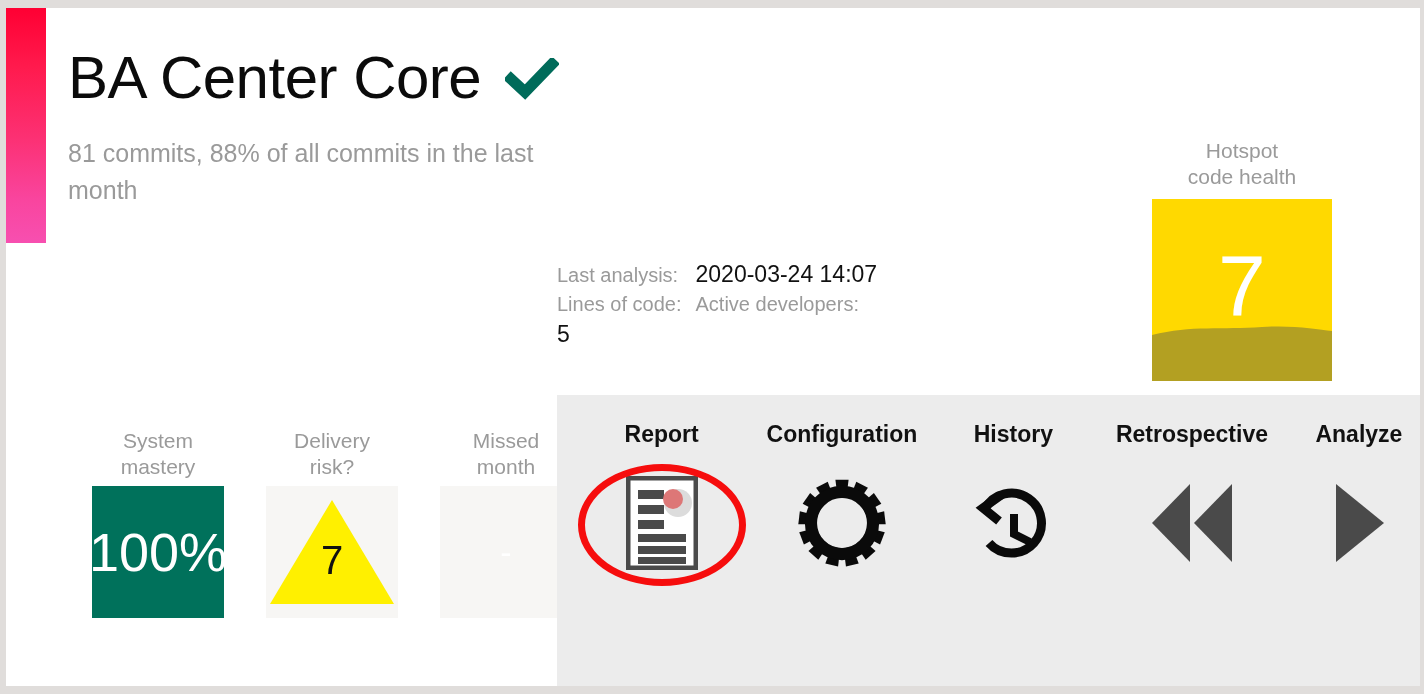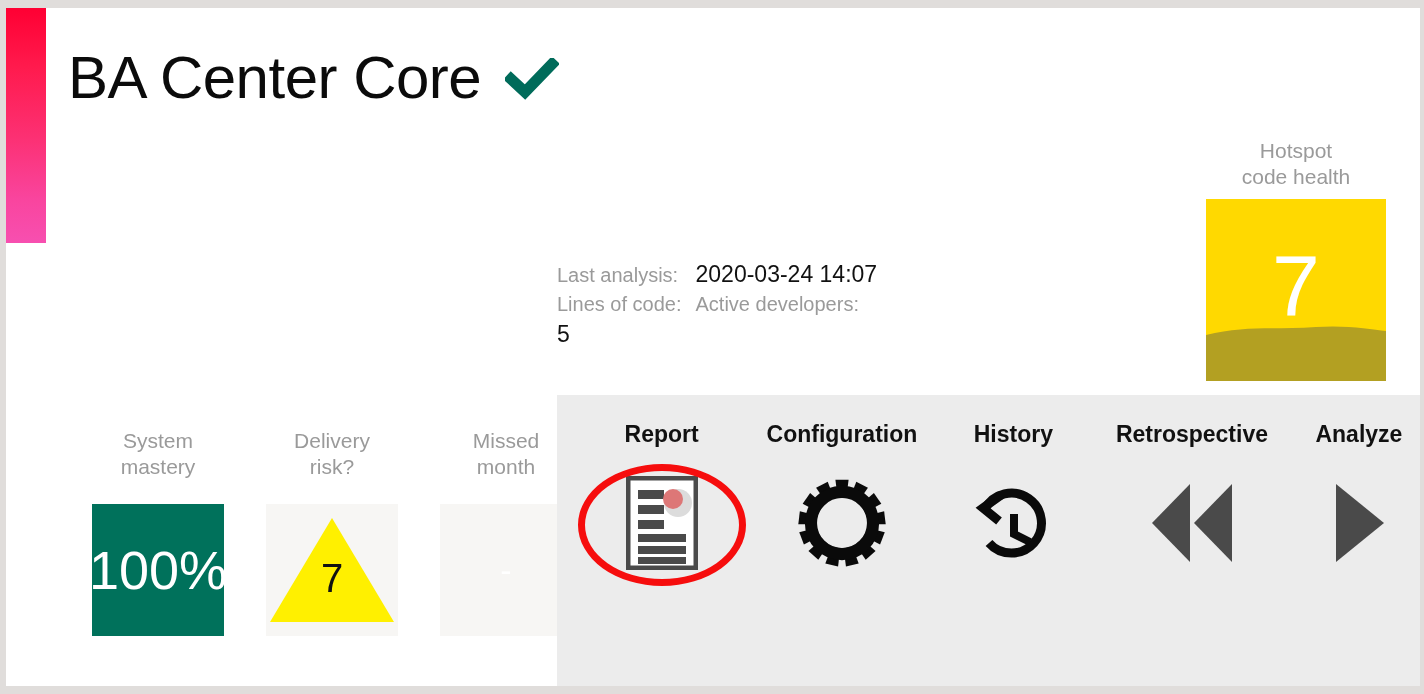--- a/index.html
+++ b/index.html
@@ -86,21 +86,21 @@
   }
   .stat-value {
     font-size: 23px;
     color: #111111;
     white-space: nowrap;
   }
 
   
   .hotspot {
     position: absolute;
-    left: 1200px;
+    left: 1146px;
     top: 130px;
     width: 180px;
     text-align: center;
   }
   .hotspot-caption {
     font-size: 21px;
     line-height: 1.25;
     color: #9a9a9a;
   }
   .hotspot-box {
@@ -144,21 +144,21 @@
     padding-left: 24px;
   }
   .metric-label {
     font-size: 21px;
     line-height: 1.25;
     color: #9a9a9a;
     height: 54px;
   }
   .metric-box {
     position: relative;
-    margin-top: 22px;
+    margin-top: 4px;
     width: 132px;
     height: 132px;
     overflow: hidden;
   }
   .metric-box.teal   { background: #00715b; }
   .metric-box.plain  { background: #f7f6f4; }
 
   .metric-value-big {
     position: absolute;
     left: 50%;
@@ -249,20 +249,21 @@
 
   <div class="header">
     <div class="title-row">
       <div class="title">BA Center Core</div>
       <span class="check-icon">
         <svg width="54" height="42" viewBox="0 0 54 42">
           <path d="M6 21 L20 34 L47 6" stroke="#006b5a" stroke-width="11" fill="none" stroke-linecap="square" stroke-linejoin="miter"></path>
         </svg>
       </span>
     </div>
+    <div class="subtitle">81 commits, 88% of all commits in the last month</div>
   </div>
 
   <div class="stats">
     <div class="stat-label">Last analysis:</div>
     <div class="stat-value">2020-03-24 14:07</div>
     <div class="stat-label">Lines of code:</div>
     <div class="stat-label">Active developers:</div>
     <div class="stat-value">5</div>
   </div>
 

